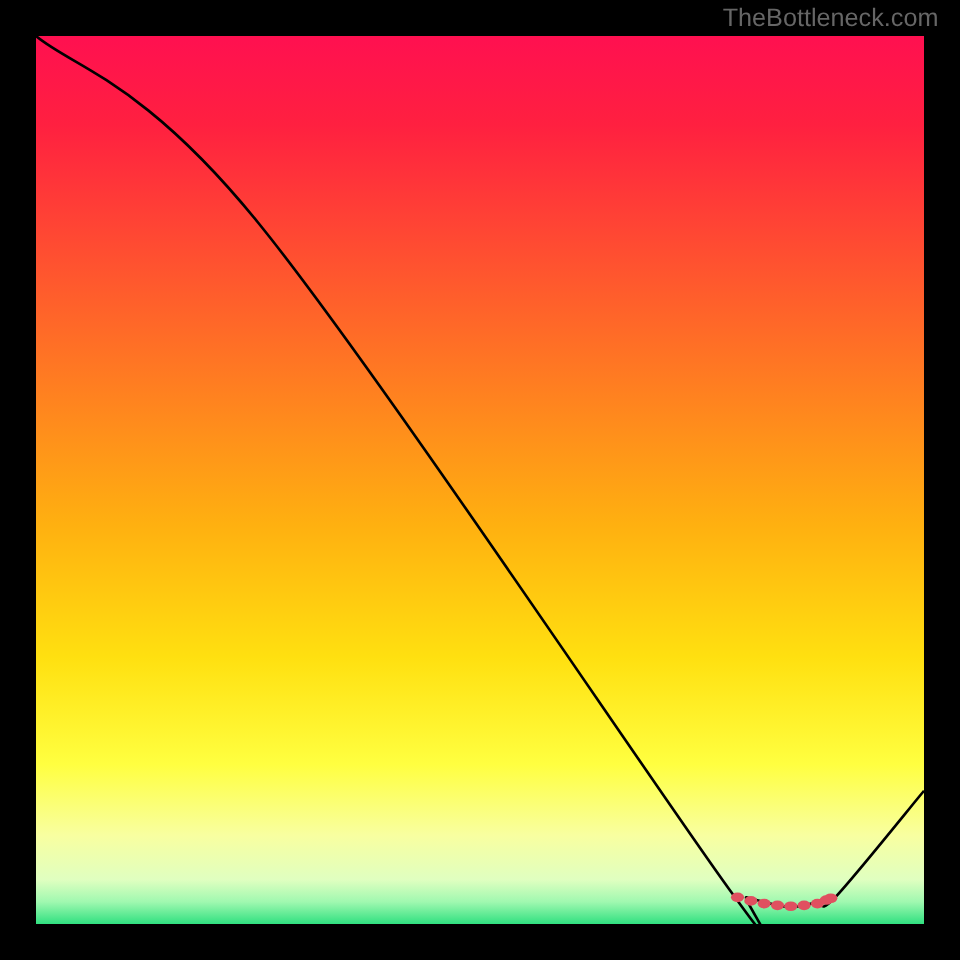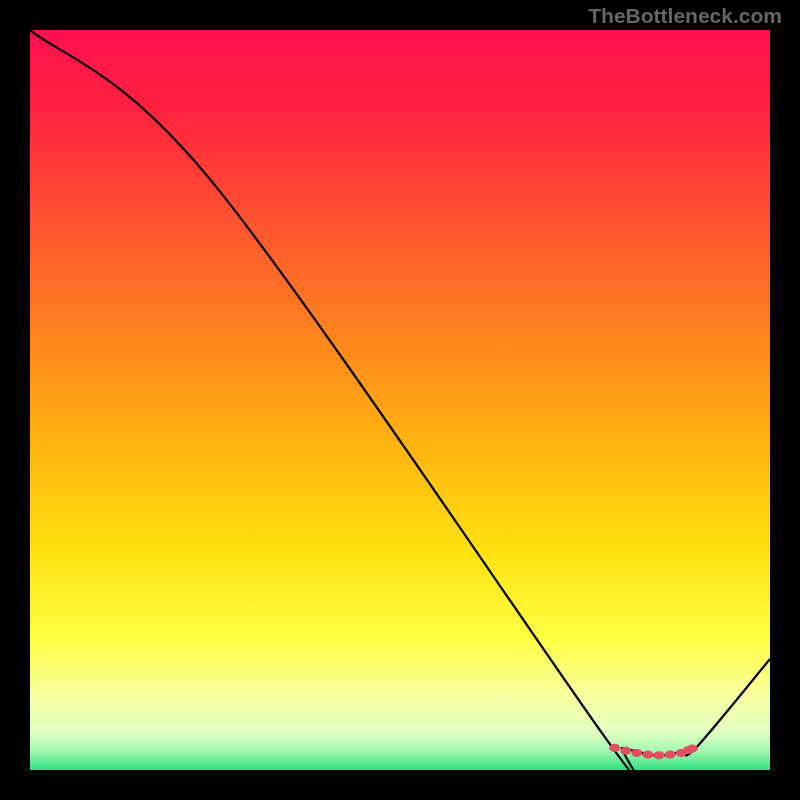--- a/index.html
+++ b/index.html
@@ -10,21 +10,21 @@
     position: relative;
     background: #000;
   }
   .watermark {
     position: absolute;
     top: 4px;
     right: 18px;
     color: #666;
     font-family: Arial, Helvetica, sans-serif;
     font-size: 21px;
-    font-weight: 700;
+    font-weight: 400;
     z-index: 10;
   }
   .plot-area {
     position: absolute;
     left: 30px;
     top: 30px;
     width: 740px;
     height: 740px;
   }
   svg { display: block; }

